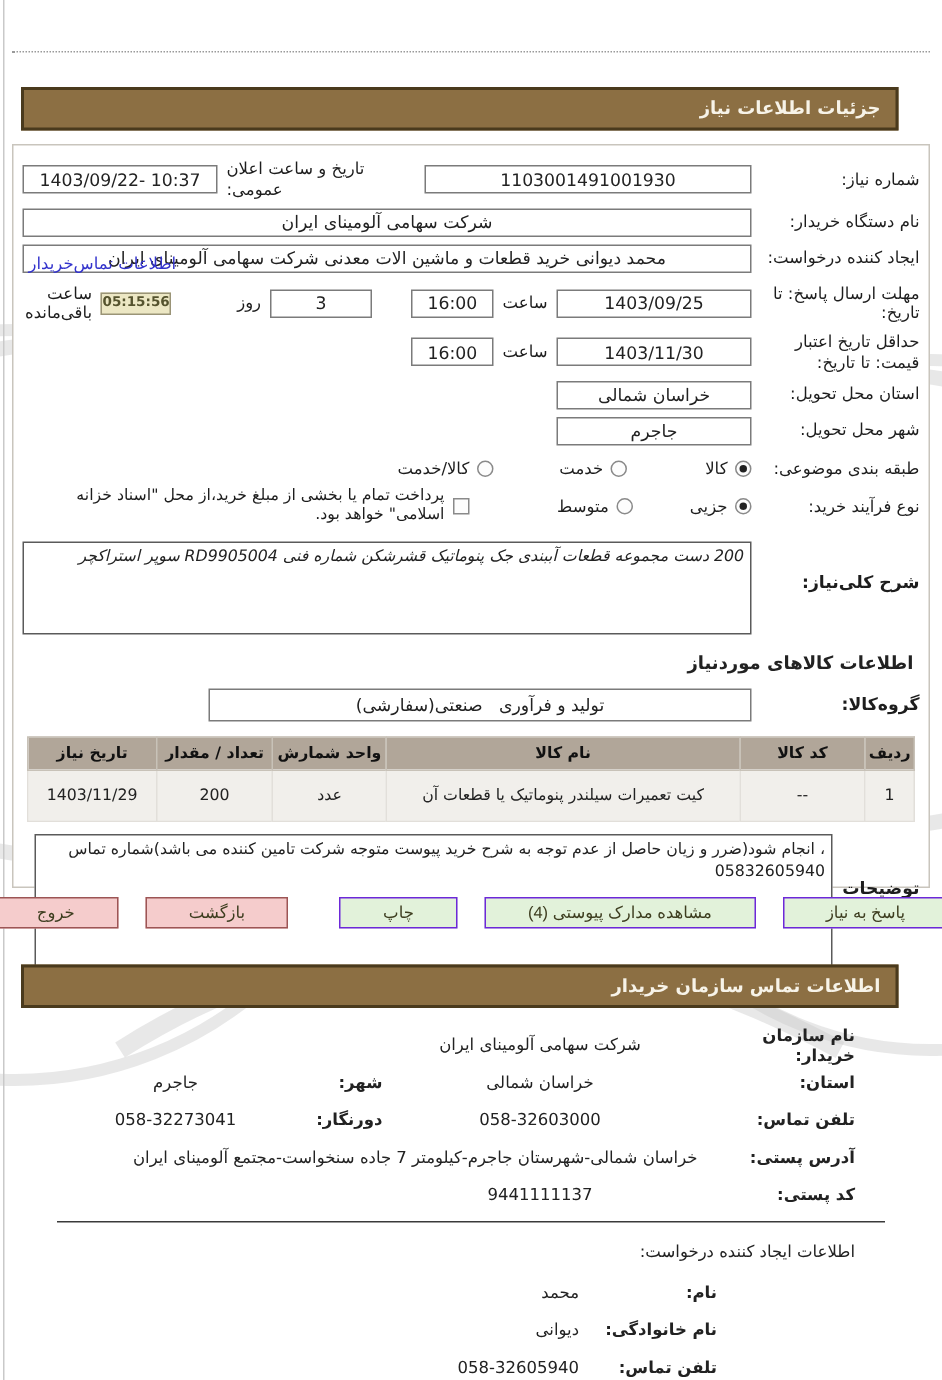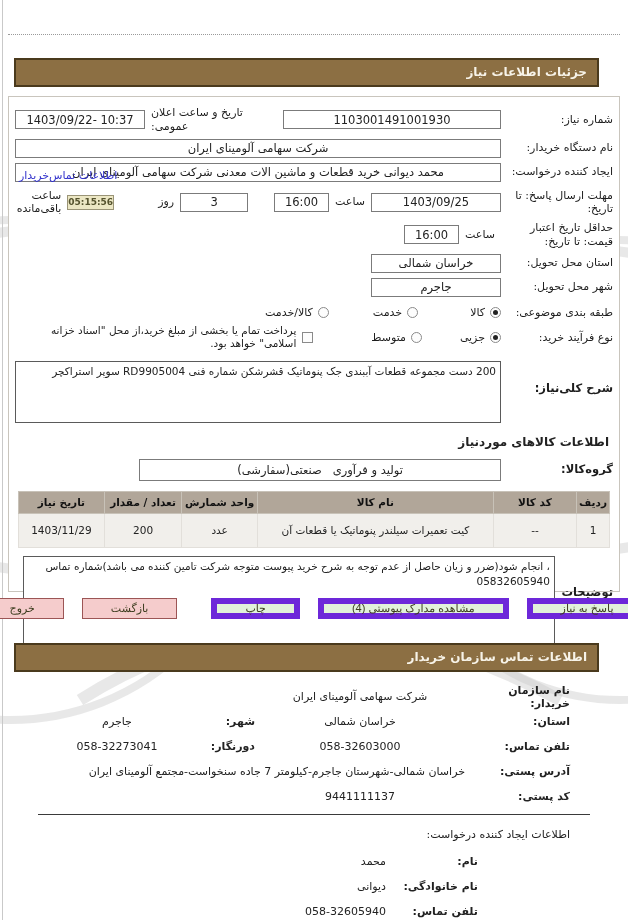--- a/index.html
+++ b/index.html
@@ -61,21 +61,21 @@
   table.items td { background:#f1efeb; height:34px; text-align:center;
     border:1px solid #e2dfda; padding:0 2px; }
   .notes-row { align-items:flex-start; margin-top:8px; }
   .notes-label { font-weight:bold; font-size:11.5px; width:58px; flex:0 0 58px; padding-left:4px;
     padding-top:28px; line-height:1.4; }
 
   .buttons { position:absolute; top:598px; left:0; right:0; display:flex;
     justify-content:center; align-items:center; gap:18px; }
   .btn { height:21px; font-size:11px; padding:0 28px; cursor:pointer; color:#3d3d1f;
     display:flex; align-items:center; white-space:nowrap; }
-  .btn-green { background:#e2f2da; border:6px solid #6d28d9; }
+  .btn-green { background:#e2f2da; border:1px solid #6d28d9; }
   .btn-pink  { background:#f5cccc; border:1px solid #9c5555; }
   .btn-gap   { margin-right:16px; }
 
   .contact { position:absolute; top:684px; right:58px; left:20px; }
   .crow { display:flex; align-items:center; height:25px; }
   .clabel1 { width:105px; flex:0 0 105px; font-weight:bold; text-align:right; }
   .cval1   { width:210px; flex:0 0 210px; text-align:center; }
   .clabel2 { width:72px; flex:0 0 72px; font-weight:bold; text-align:right; }
   .cval2   { width:132px; flex:0 0 132px; text-align:center; }
   .cval-span { flex:1 1 auto; text-align:right; padding-left:10px; }
@@ -136,20 +136,21 @@
         <div class="flabel mr6 ml6">ساعت</div>
         <div class="ibox w55 ltr">16:00</div>
         <div class="ibox w68 ltr" style="margin-right:26px;">3</div>
         <div class="flabel mr6">روز</div>
         <div class="remain-box ltr">05:15:56</div>
         <div class="flabel">ساعت باقی‌مانده</div>
       </div>
 
       <div class="frow">
         <div class="flabel w112">حداقل تاریخ اعتبار قیمت: تا تاریخ:</div>
+        <div class="ibox w130 ltr">1403/11/30</div>
         <div class="flabel mr6 ml6">ساعت</div>
         <div class="ibox w55 ltr">16:00</div>
       </div>
 
       <div class="frow">
         <div class="flabel w112">استان محل تحویل:</div>
         <div class="ibox w130">خراسان شمالی</div>
       </div>
 
       <div class="frow">
@@ -184,21 +185,21 @@
           <span class="flabel">متوسط</span>
         </span>
         <span class="opt" style="margin-left:0; gap:6px;">
           <span class="checkbox"></span>
           <span class="flabel" style="font-size:10.5px;">پرداخت تمام یا بخشی از مبلغ خرید،از محل "اسناد خزانه اسلامی" خواهد بود.</span>
         </span>
       </div>
 
       <div class="frow desc-row">
         <div class="flabel w112 desc-label" style="padding-top:20px;">شرح کلی‌نیاز:</div>
-        <div class="tarea" style="width:520px; height:62px;">200 دست مجموعه قطعات آببندی جک پنوماتیک قشرشکن شماره فنی RD9905004 سوپر استراکچر</div>
+        <div class="tarea" style="width:520px; height:62px;font-style:italic;">200 دست مجموعه قطعات آببندی جک پنوماتیک قشرشکن شماره فنی RD9905004 سوپر استراکچر</div>
       </div>
 
       <div class="goods-title">اطلاعات کالاهای موردنیاز</div>
 
       <div class="frow group-row">
         <div class="flabel w112 desc-label">گروه‌کالا:</div>
         <div class="ibox ws-pre" style="width:362px; flex:0 0 362px;">تولید و فرآوری   صنعتی(سفارشی)</div>
       </div>
 
       <table class="items">

